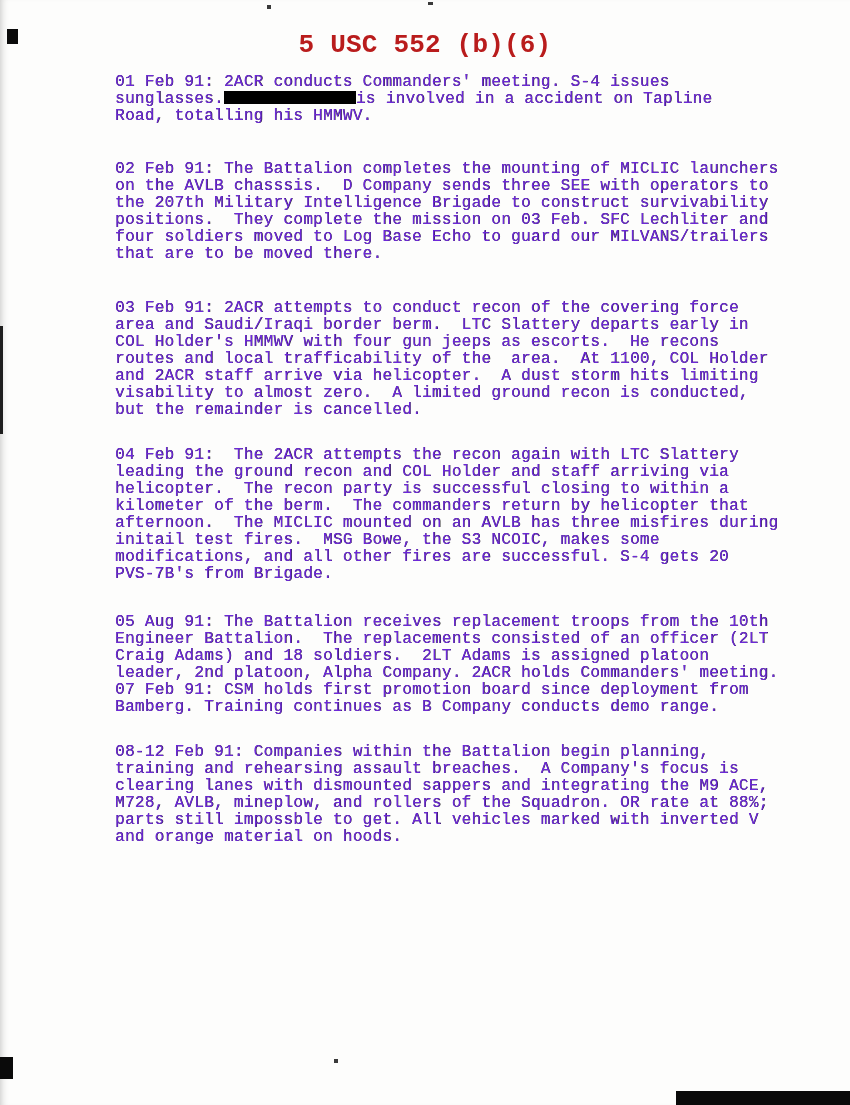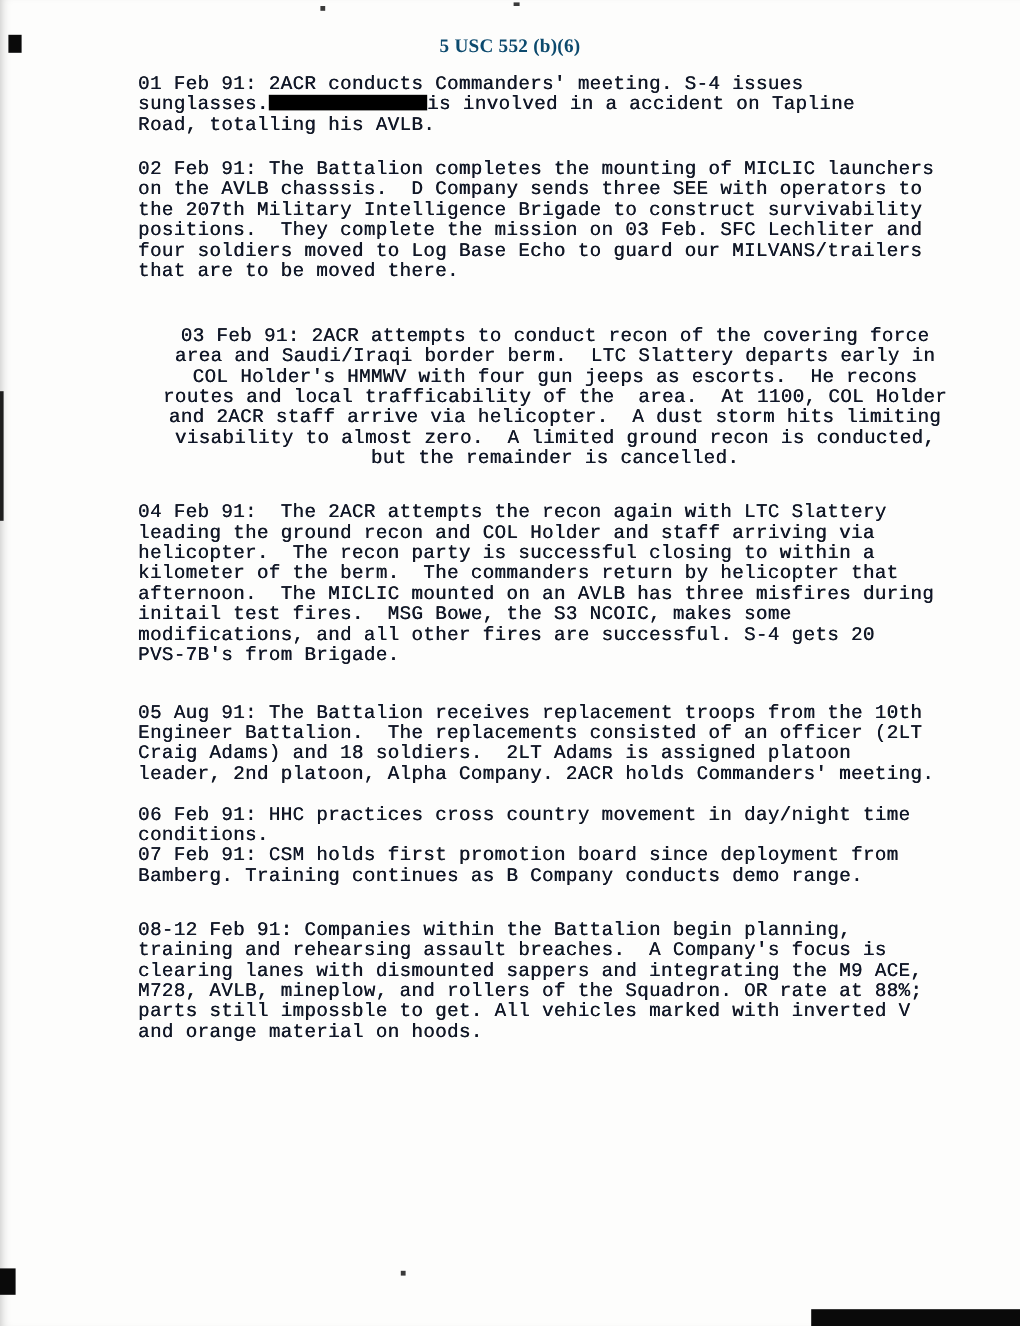--- a/index.html
+++ b/index.html
@@ -15,39 +15,39 @@
   }
   .page {
     position: absolute;
     inset: 0;
     background: #fdfdfc;
     box-shadow: inset 7px 0 9px -7px rgba(0,0,0,0.28);
   }
   .doc-header {
     margin: 30px 0 14px 0;
     text-align: center;
-    font-family: Liberation Serif, serif;
+    font-family: Liberation Mono, monospace;
     font-weight: bold;
-    font-size: 16px;
+    font-size: 26px;
     letter-spacing: 0.2px;
-    color: #0c4a6e;
+    color: #b91c1c;
   }
   .entry {
     margin: 0 40px 0 115px;
     font-family: "Liberation Mono", "DejaVu Sans Mono", monospace;
     font-size: 16px;
     line-height: 17px;
     letter-spacing: 0.3px;
     white-space: pre;
-    color: #0f172a;
+    color: #6d28d9;
     text-shadow: 0.3px 0 0 #1b1b1b;
   }
   
-  .e2 { margin-top: 20px; }
-  .e3 { margin-top: 37px; text-align: center; }
+  .e2 { margin-top: 36px; }
+  .e3 { margin-top: 37px; }
   .e4 { margin-top: 28px; }
   .e5 { margin-top: 31px; }
   .e6 { margin-top: 17px; }
   .e7 { }
   .e8 { margin-top: 28px; }
   .e9 { margin-top: 40px; }
 
   .redaction {
     display: inline-block;
     width: 132px;
@@ -70,21 +70,21 @@
 </style>
 </head>
 <body>
 
 <div class="page">
 
   <div class="doc-header">5 USC 552 (b)(6)</div>
 
   <p class="entry e1"><span>01 Feb 91: 2ACR conducts Commanders' meeting. S-4 issues
 sunglasses.</span><span class="redaction"></span><span>is involved in a accident on Tapline
-Road, totalling his AVLB.</span></p>
+Road, totalling his HMMWV.</span></p>
 
   <p class="entry e2">02 Feb 91: The Battalion completes the mounting of MICLIC launchers
 on the AVLB chasssis.  D Company sends three SEE with operators to
 the 207th Military Intelligence Brigade to construct survivability
 positions.  They complete the mission on 03 Feb. SFC Lechliter and
 four soldiers moved to Log Base Echo to guard our MILVANS/trailers
 that are to be moved there.</p>
 
   <p class="entry e3">03 Feb 91: 2ACR attempts to conduct recon of the covering force
 area and Saudi/Iraqi border berm.  LTC Slattery departs early in
@@ -101,22 +101,20 @@
 afternoon.  The MICLIC mounted on an AVLB has three misfires during
 initail test fires.  MSG Bowe, the S3 NCOIC, makes some
 modifications, and all other fires are successful. S-4 gets 20
 PVS-7B's from Brigade.</p>
 
   <p class="entry e5">05 Aug 91: The Battalion receives replacement troops from the 10th
 Engineer Battalion.  The replacements consisted of an officer (2LT
 Craig Adams) and 18 soldiers.  2LT Adams is assigned platoon
 leader, 2nd platoon, Alpha Company. 2ACR holds Commanders' meeting.</p>
 
-  <p class="entry e6">06 Feb 91: HHC practices cross country movement in day/night time
-conditions.</p>
 
   <p class="entry e7">07 Feb 91: CSM holds first promotion board since deployment from
 Bamberg. Training continues as B Company conducts demo range.</p>
 
   <p class="entry e8">08-12 Feb 91: Companies within the Battalion begin planning,
 training and rehearsing assault breaches.  A Company's focus is
 clearing lanes with dismounted sappers and integrating the M9 ACE,
 M728, AVLB, mineplow, and rollers of the Squadron. OR rate at 88%;
 parts still impossble to get. All vehicles marked with inverted V
 and orange material on hoods.</p>

